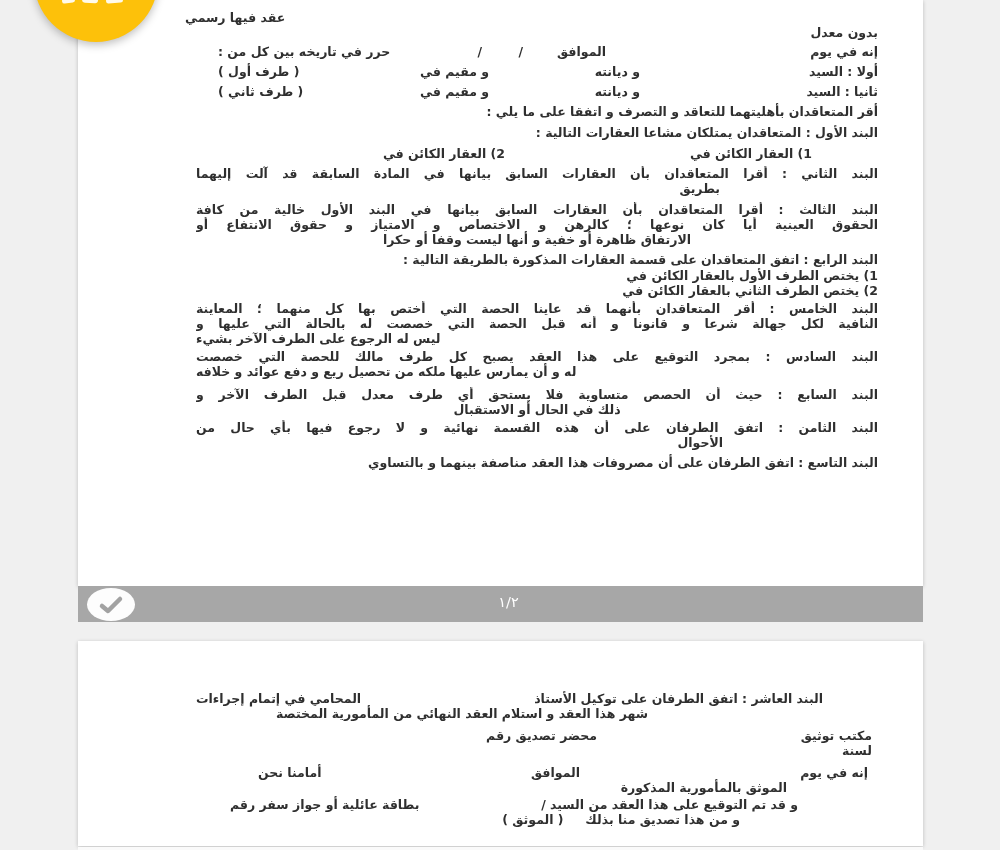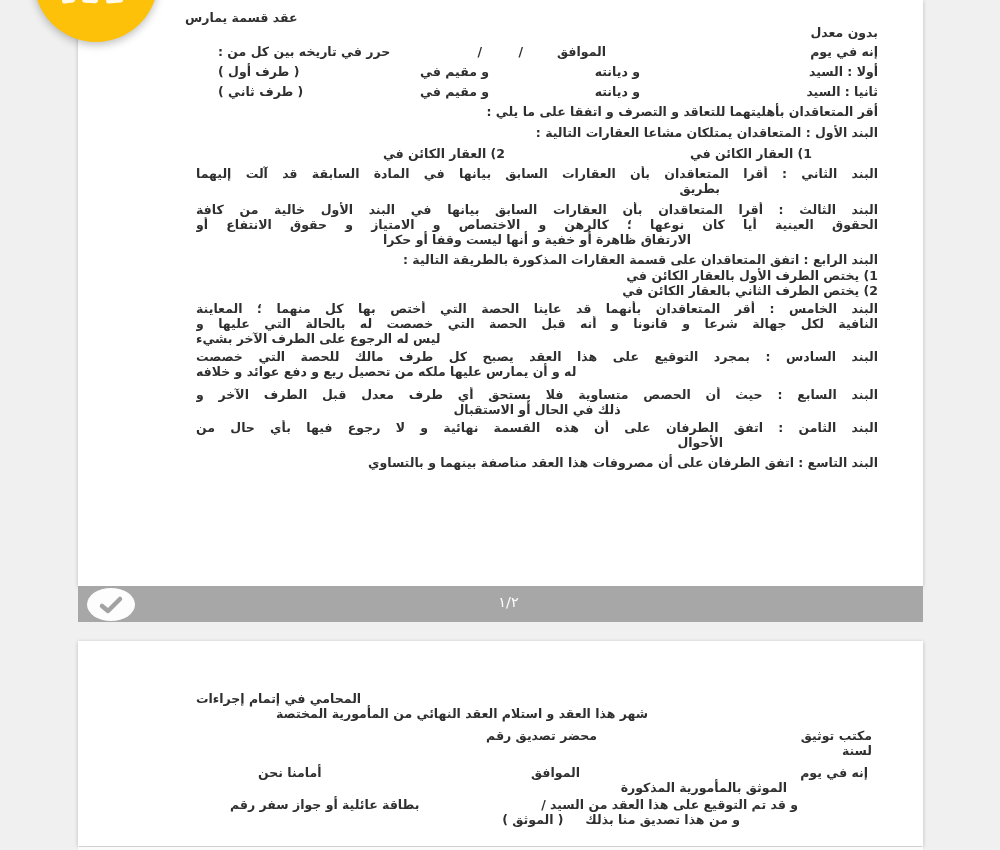--- a/index.html
+++ b/index.html
@@ -51,21 +51,21 @@
   .f2{left:48px;top:79px;width:16px;height:6px;transform:rotate(4deg);}
   .f3{left:72px;top:80px;width:17px;height:5px;transform:rotate(-5deg);}
   .bottomstrip{
     position:absolute;left:78px;top:847px;width:845px;height:3px;background:#fafafa;
   }
 </style>
 </head>
 <body>
 
 <div class="page page1">
-  <div class="line" style="top:10px;left:107px;">عقد قسمة يمارس</div>
+  <div class="line" style="top:10px;left:107px;">عقد فيها رسمي</div>
   <div class="line" style="top:25px;right:45px;">بدون معدل</div>
 
   <div class="line row" style="top:44px;">
     <span class="seg" style="right:45px;">إنه في يوم</span>
     <span class="seg" style="right:317px;">الموافق</span>
     <span class="seg" style="right:400px;">/</span>
     <span class="seg" style="right:441px;">/</span>
     <span class="seg" style="left:140px;">حرر في تاريخه بين كل من :</span>
   </div>
 
@@ -122,20 +122,21 @@
   <div class="checkoval">
     <svg viewBox="0 0 26 22">
       <path d="M4 12 L10 17 L22 5" fill="none" stroke="#a2a2a2" stroke-width="4.5" stroke-linecap="round" stroke-linejoin="round"></path>
     </svg>
   </div>
   <div class="pagenum">١/٢</div>
 </div>
 
 <div class="page page2">
   <div class="line row" style="top:50px;">
+    <span class="seg" style="right:100px;">البند العاشر : اتفق الطرفان على توكيل الأستاذ</span>
     <span class="seg" style="left:118px;">المحامي في إتمام إجراءات</span>
   </div>
   <div class="line" style="top:65px;left:198px;">شهر هذا العقد و استلام العقد النهائي من المأمورية المختصة</div>
 
   <div class="line row" style="top:87px;">
     <span class="seg" style="right:51px;">مكتب توثيق</span>
     <span class="seg" style="right:326px;">محضر تصديق رقم</span>
   </div>
   <div class="line" style="top:102px;right:51px;">لسنة</div>
 

